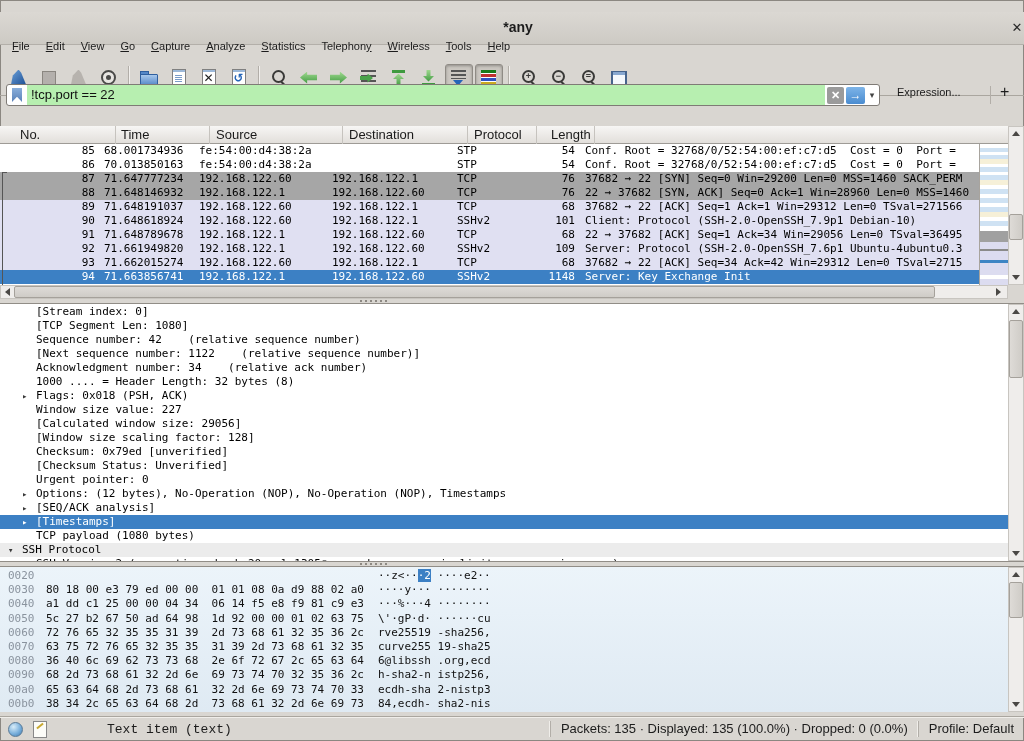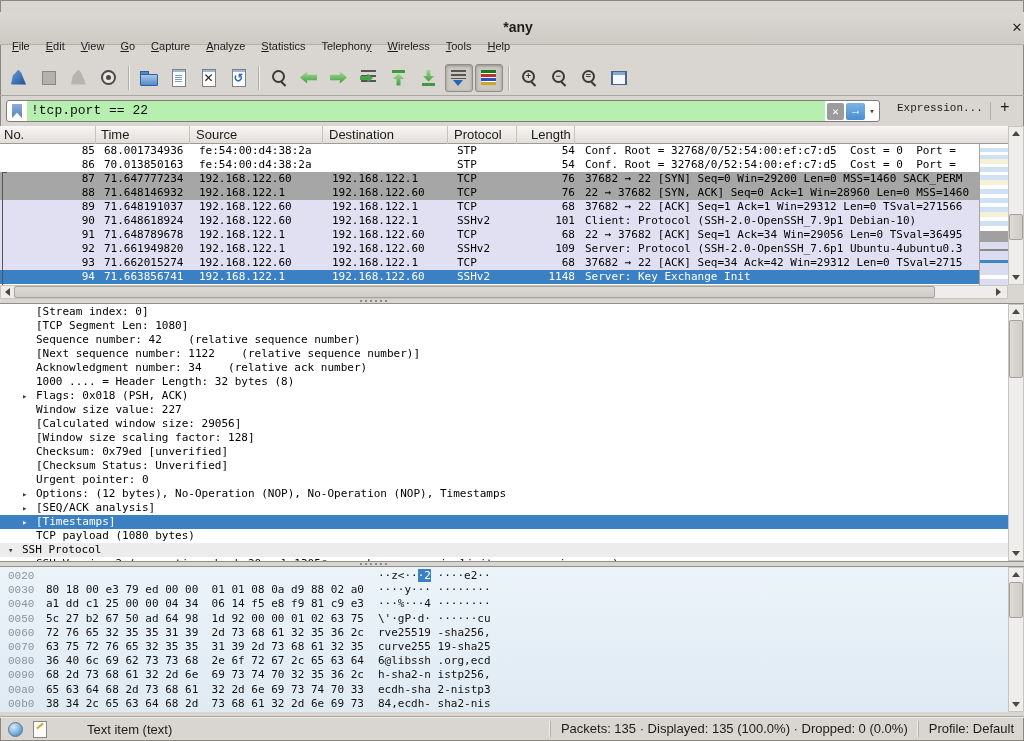--- a/index.html
+++ b/index.html
@@ -72,21 +72,21 @@
   .ic-auto-scroll::before{content:"";position:absolute;left:2px;top:2px;width:15px;height:9px;
     background:repeating-linear-gradient(#555 0 2px,transparent 2px 4px);}
   .ic-auto-scroll::after{content:"";position:absolute;left:4px;top:12px;width:0;height:0;
     border:5px solid transparent;border-top:6px solid #2565b8;}
   .ic-colorize::before{content:"";position:absolute;left:2px;top:2px;width:15px;height:15px;
     background:linear-gradient(#1a7a1a 0 3px,#fdfdfd 3px 4px,#c03030 4px 7px,#fdfdfd 7px 8px,#3050c0 8px 11px,#fdfdfd 11px 12px,#caa820 12px 15px);}
   .ic-resize-columns::before{content:"";position:absolute;left:2px;top:3px;width:14px;height:12px;
     background:linear-gradient(#88a8d0 0 3px,#f4f8fc 3px);border:1px solid #46648c;
     box-shadow:inset 5px 0 0 -4px #46648c,inset -5px 0 0 -4px #46648c;}
   
-  .filterbar{position:absolute;left:0;top:96px;width:1024px;height:30px;font-family:Liberation Mono, monospace;}
+  .filterbar{position:absolute;left:0;top:80px;width:1024px;height:30px;}
   .ffield{position:absolute;left:6px;top:4px;width:874px;height:22px;background:#fff;
     border:1px solid #7f7b76;border-radius:3px;display:flex;align-items:center;box-sizing:border-box;overflow:hidden;}
   .fbookmark{width:20px;height:20px;flex:none;display:flex;align-items:center;justify-content:center;}
   .fbookmark i{display:block;width:10px;height:14px;background:linear-gradient(#89aedb,#5a82b8);
     clip-path:polygon(0 0,100% 0,100% 100%,50% 62%,0 100%);}
   .fvalue{flex:1;height:20px;background:#b7efb0;font-size:13px;line-height:20px;padding-left:4px;
     white-space:pre;overflow:hidden;color:#111;}
   .fclear{width:17px;height:17px;flex:none;margin-left:2px;background:#9b9b9b;border-radius:2px;color:#fff;
     font-size:11px;font-weight:bold;display:flex;align-items:center;justify-content:center;}
   .fapply{width:19px;height:17px;flex:none;margin-left:2px;background:linear-gradient(#7db4e8,#4a8cd0);
@@ -147,34 +147,34 @@
   .dline.l2 .darr{left:22px;} .dline.l2 .dtext{margin-left:36px;}
   .dtext{display:block;overflow:hidden;}
   .dline.sel{background:#3c80c4;color:#fff;} .dline.sel .darr{color:#fff;}
   .dline.band{background:#ececec;}
   
   .hexpane{position:absolute;left:0;top:566px;width:1024px;height:146px;
     background:linear-gradient(#ecf4fa,#dfeaf3);overflow:hidden;border-top:1px solid #918d87;box-sizing:border-box;}
   .hrows{position:absolute;left:0;top:2px;width:1008px;
     font-family:"DejaVu Sans Mono","Liberation Mono",monospace;font-size:11px;}
   .hrow{position:relative;height:14.2px;line-height:14px;white-space:pre;color:#111;}
-  .hoff{position:absolute;left:8px;color:#8a939e;font-family:Liberation Mono, monospace;}
+  .hoff{position:absolute;left:8px;color:#8a939e;}
   .hx{position:absolute;left:46px;}
   .has{position:absolute;left:378px;}
   .hl:not(:empty){background:#3c80c4;color:#fff;}
   
   .statusbar{position:absolute;left:0;top:716px;width:1024px;height:25px;
     border-top:1px solid #aaa69f;box-shadow:inset 0 1px 0 #f0eeea;display:flex;align-items:center;
     font-size:13px;color:#1c1c1c;box-sizing:border-box;}
   .expert-dot{width:15px;height:15px;border-radius:50%;margin-left:8px;flex:none;
     background:radial-gradient(circle at 35% 30%,#d8ecf8,#7ab0dc 55%,#3a78b0);border:1px solid #5a7a96;box-sizing:border-box;}
   .note-ic{width:12px;height:15px;margin-left:10px;flex:none;background:#fcfcf8;border:1px solid #888;position:relative;}
   .note-ic::after{content:"";position:absolute;left:2px;top:3px;width:8px;height:2px;background:#c8a830;
     transform:rotate(-40deg);}
-  .sb-left-text{margin-left:40px;white-space:pre;}
+  .sb-left-text{margin-left:60px;white-space:pre;font-family:Liberation Mono, monospace;}
   .sb-right{margin-left:auto;display:flex;align-items:center;height:100%;}
   .sb-sect{padding:0 10px;height:70%;display:flex;align-items:center;white-space:pre;
     border-left:1px solid #b2aea8;box-shadow:-1px 0 0 #f0eeea;}
 </style>
 </head>
 <body>
 
 <div id="app">
 
   <div class="titlebar">
@@ -272,21 +272,21 @@
       <span class="fapply">→</span>
       <span class="fdrop">▾</span>
     </div>
     <span class="fexpr">Expression...</span>
     <span class="fsep"></span>
     <span class="fplus">+</span>
   </div>
 
   <div class="plist">
     <div class="phead">
-      <span style="width:96px;padding-left:4px;">No.</span>
+      <span style="width:116px;padding-left:20px;">No.</span>
       <span style="width:94px;padding-left:5px;">Time</span>
       <span style="width:133px;padding-left:6px;">Source</span>
       <span style="width:125px;padding-left:6px;">Destination</span>
       <span style="width:69px;padding-left:6px;">Protocol</span>
       <span style="width:58px;padding-left:14px;">Length</span>
     </div>
     <div class="prows" id="prows">
         <div class="prow plain"><span class="c-no">85</span><span class="c-time">68.001734936</span><span class="c-src">fe:54:00:d4:38:2a</span><span class="c-dst"></span><span class="c-proto">STP</span><span class="c-len">54</span><span class="c-info">Conf. Root = 32768/0/52:54:00:ef:c7:d5  Cost = 0  Port =</span></div>
         <div class="prow plain"><span class="c-no">86</span><span class="c-time">70.013850163</span><span class="c-src">fe:54:00:d4:38:2a</span><span class="c-dst"></span><span class="c-proto">STP</span><span class="c-len">54</span><span class="c-info">Conf. Root = 32768/0/52:54:00:ef:c7:d5  Cost = 0  Port =</span></div>
         <div class="prow gray"><span class="c-no">87</span><span class="c-time">71.647777234</span><span class="c-src">192.168.122.60</span><span class="c-dst">192.168.122.1</span><span class="c-proto">TCP</span><span class="c-len">76</span><span class="c-info">37682 → 22 [SYN] Seq=0 Win=29200 Len=0 MSS=1460 SACK_PERM</span></div>

